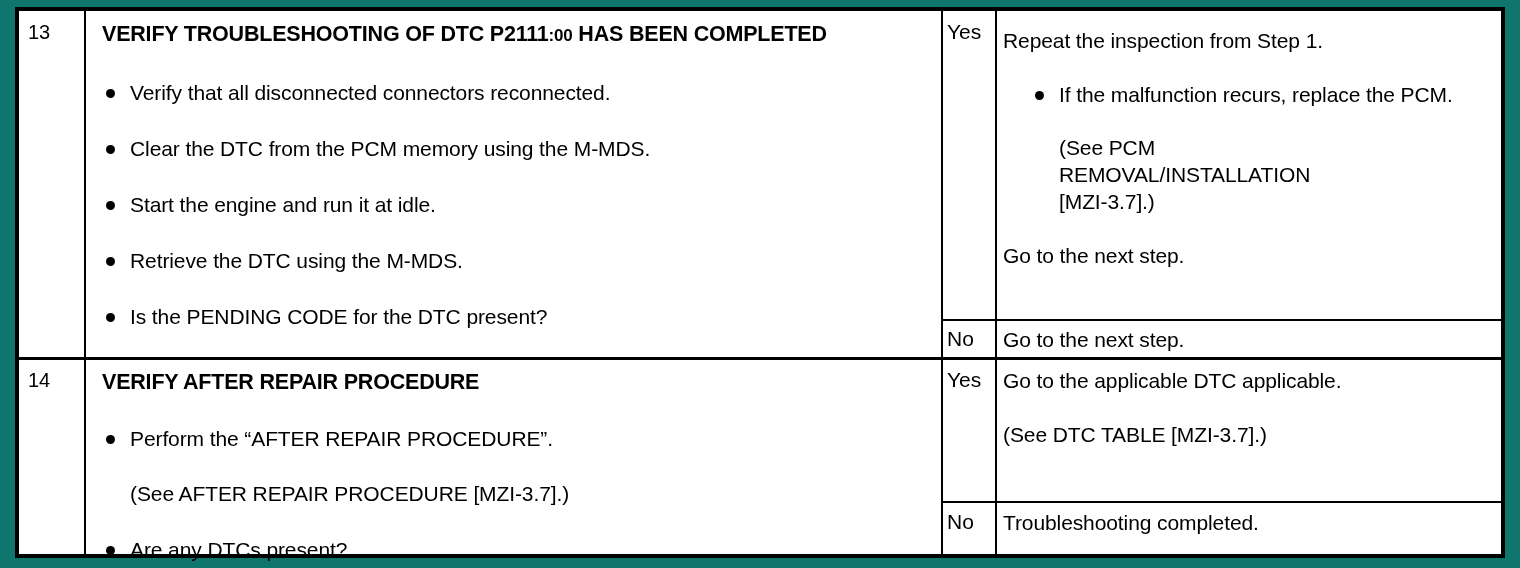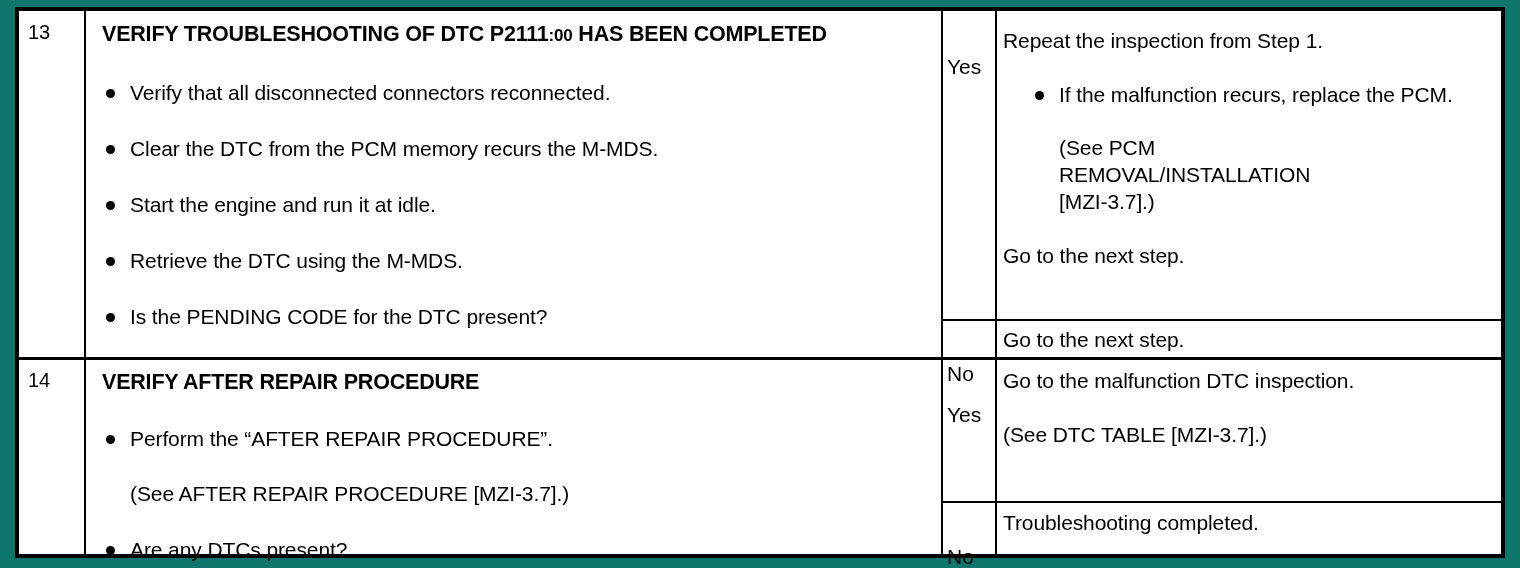--- a/index.html
+++ b/index.html
@@ -86,21 +86,20 @@
     width: 857px;
     padding: 9px 14px 0 18px;
   }
 
   .judge {
     left: 922px;
     width: 54px;
     font-size: 21px;
     line-height: 23px;
     padding: 9px 0 0 6px;
-    margin-top: 35px;
   }
 
   .action {
     left: 976px;
     right: 0;
     padding: 17px 10px 0 8px;
   }
 
   
   .title {
@@ -188,21 +187,21 @@
     <div class="cell step-body" style="top:0;height:252px;">
       <div class="title"><span>VERIFY TROUBLESHOOTING OF DTC P2111</span><span class="sub">:00</span><span> HAS BEEN COMPLETED</span></div>
 
       <ul class="ul">
         <li>
           <span class="bullet"></span>
           <span>Verify that all disconnected connectors reconnected.</span>
         </li>
         <li>
           <span class="bullet"></span>
-          <span>Clear the DTC from the PCM memory recurs the M-MDS.</span>
+          <span>Clear the DTC from the PCM memory using the M-MDS.</span>
         </li>
         <li>
           <span class="bullet"></span>
           <span>Start the engine and run it at idle.</span>
         </li>
         <li>
           <span class="bullet"></span>
           <span>Retrieve the DTC using the M-MDS.</span>
         </li>
         <li>
@@ -260,21 +259,21 @@
           <span>Are any DTCs present?</span>
         </li>
       </ul>
     </div>
 
     <div class="cell judge" style="top:349px;height:141px;padding-top:8px;">
       <span>Yes</span>
     </div>
 
     <div class="cell action" style="top:349px;height:141px;padding-top:8px;">
-      <p class="plain">Go to the malfunction DTC inspection.</p>
+      <p class="plain">Go to the applicable DTC applicable.</p>
       <p class="plain gap">(See DTC TABLE [MZI-3.7].)</p>
     </div>
 
     <div class="cell judge" style="top:492px;height:56px;padding-top:7px;">
       <span>No</span>
     </div>
 
     <div class="cell action" style="top:492px;height:56px;padding-top:7px;">
       <p class="plain">Troubleshooting completed.</p>
     </div>

